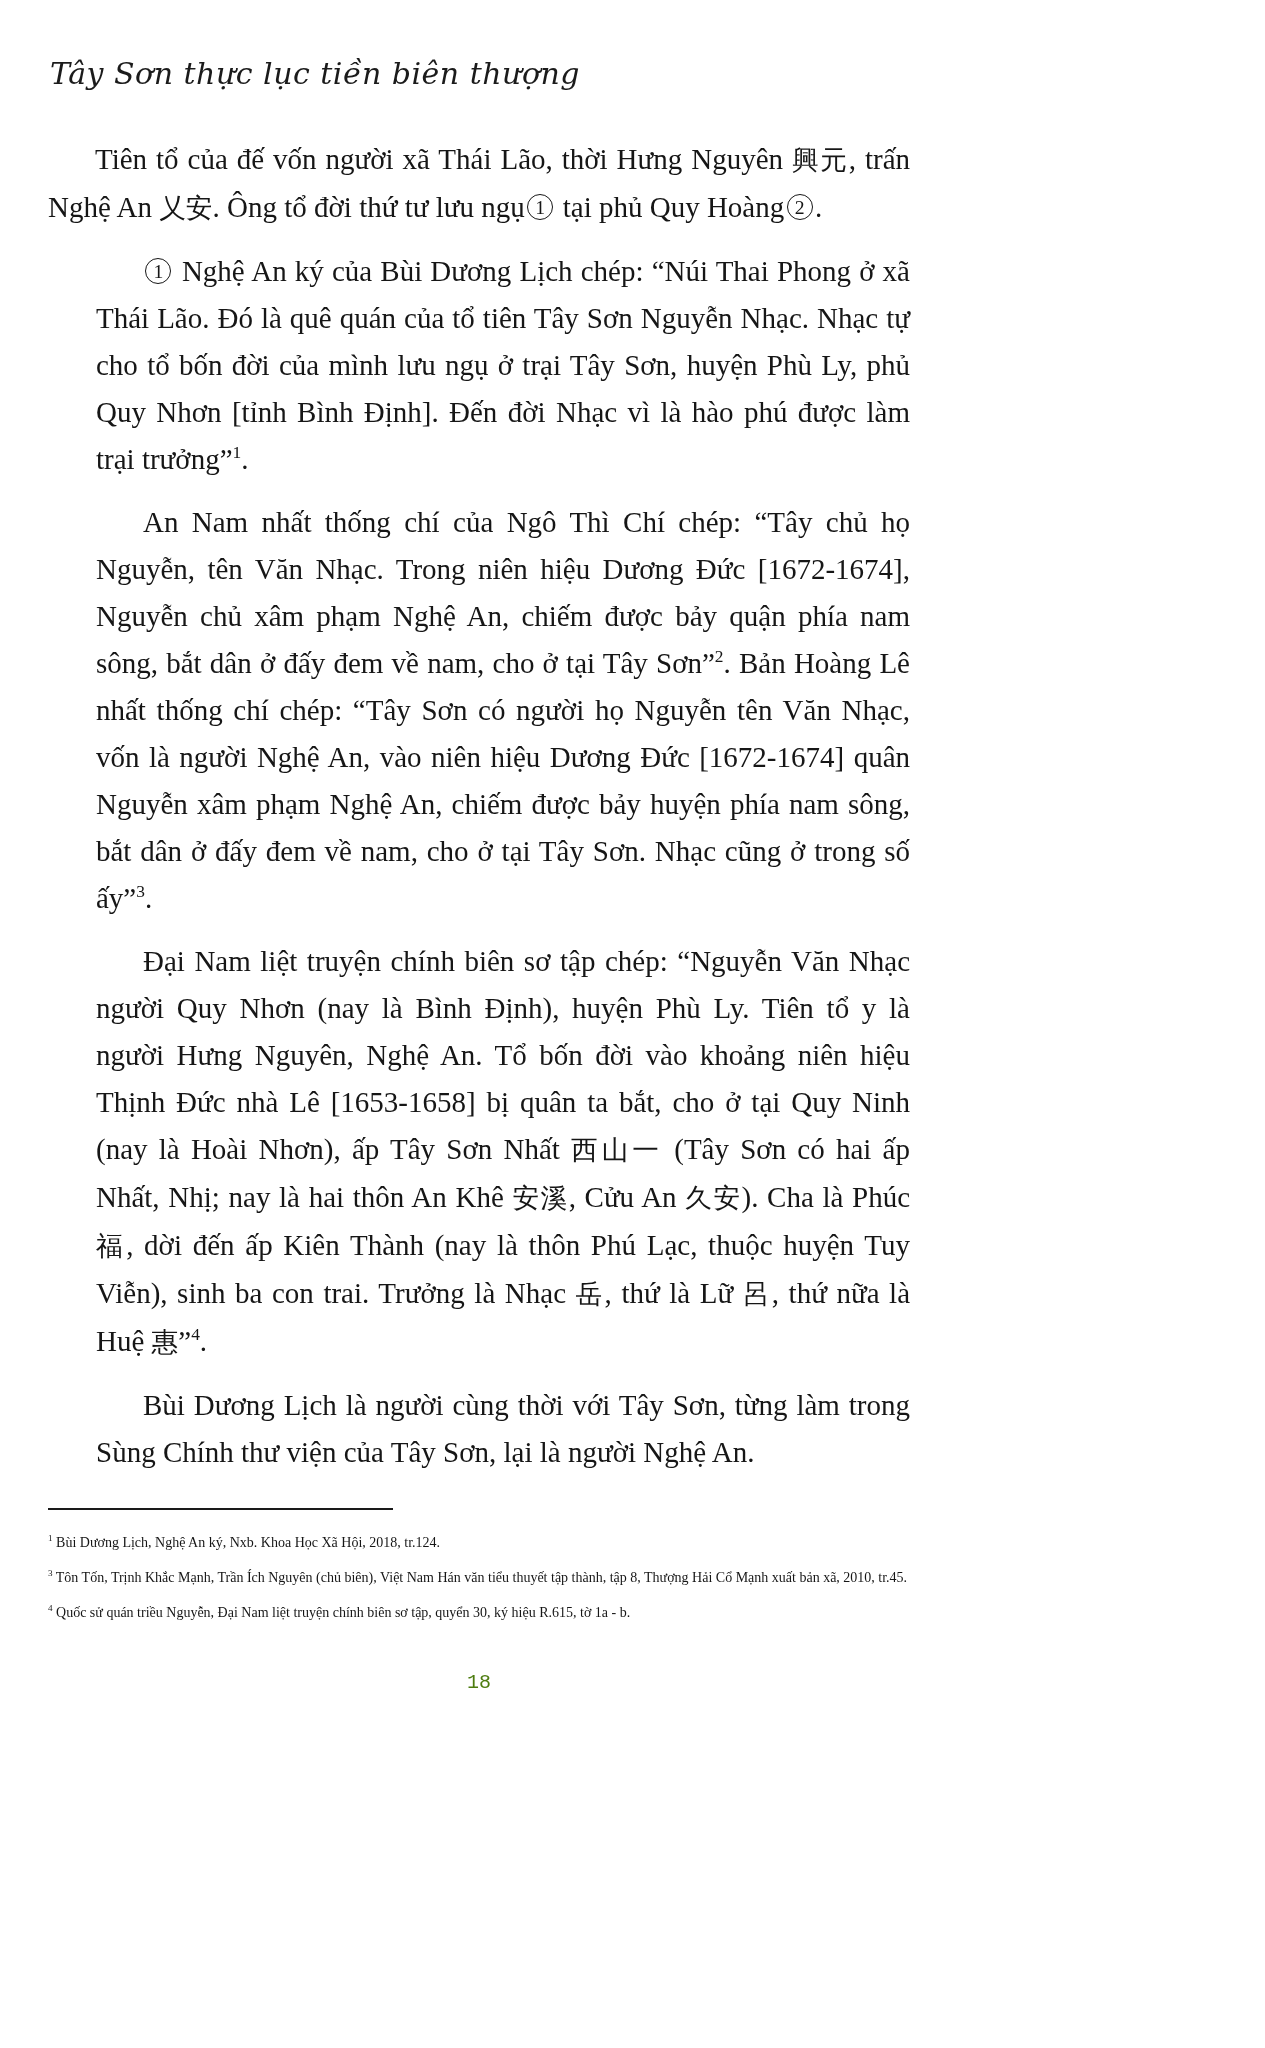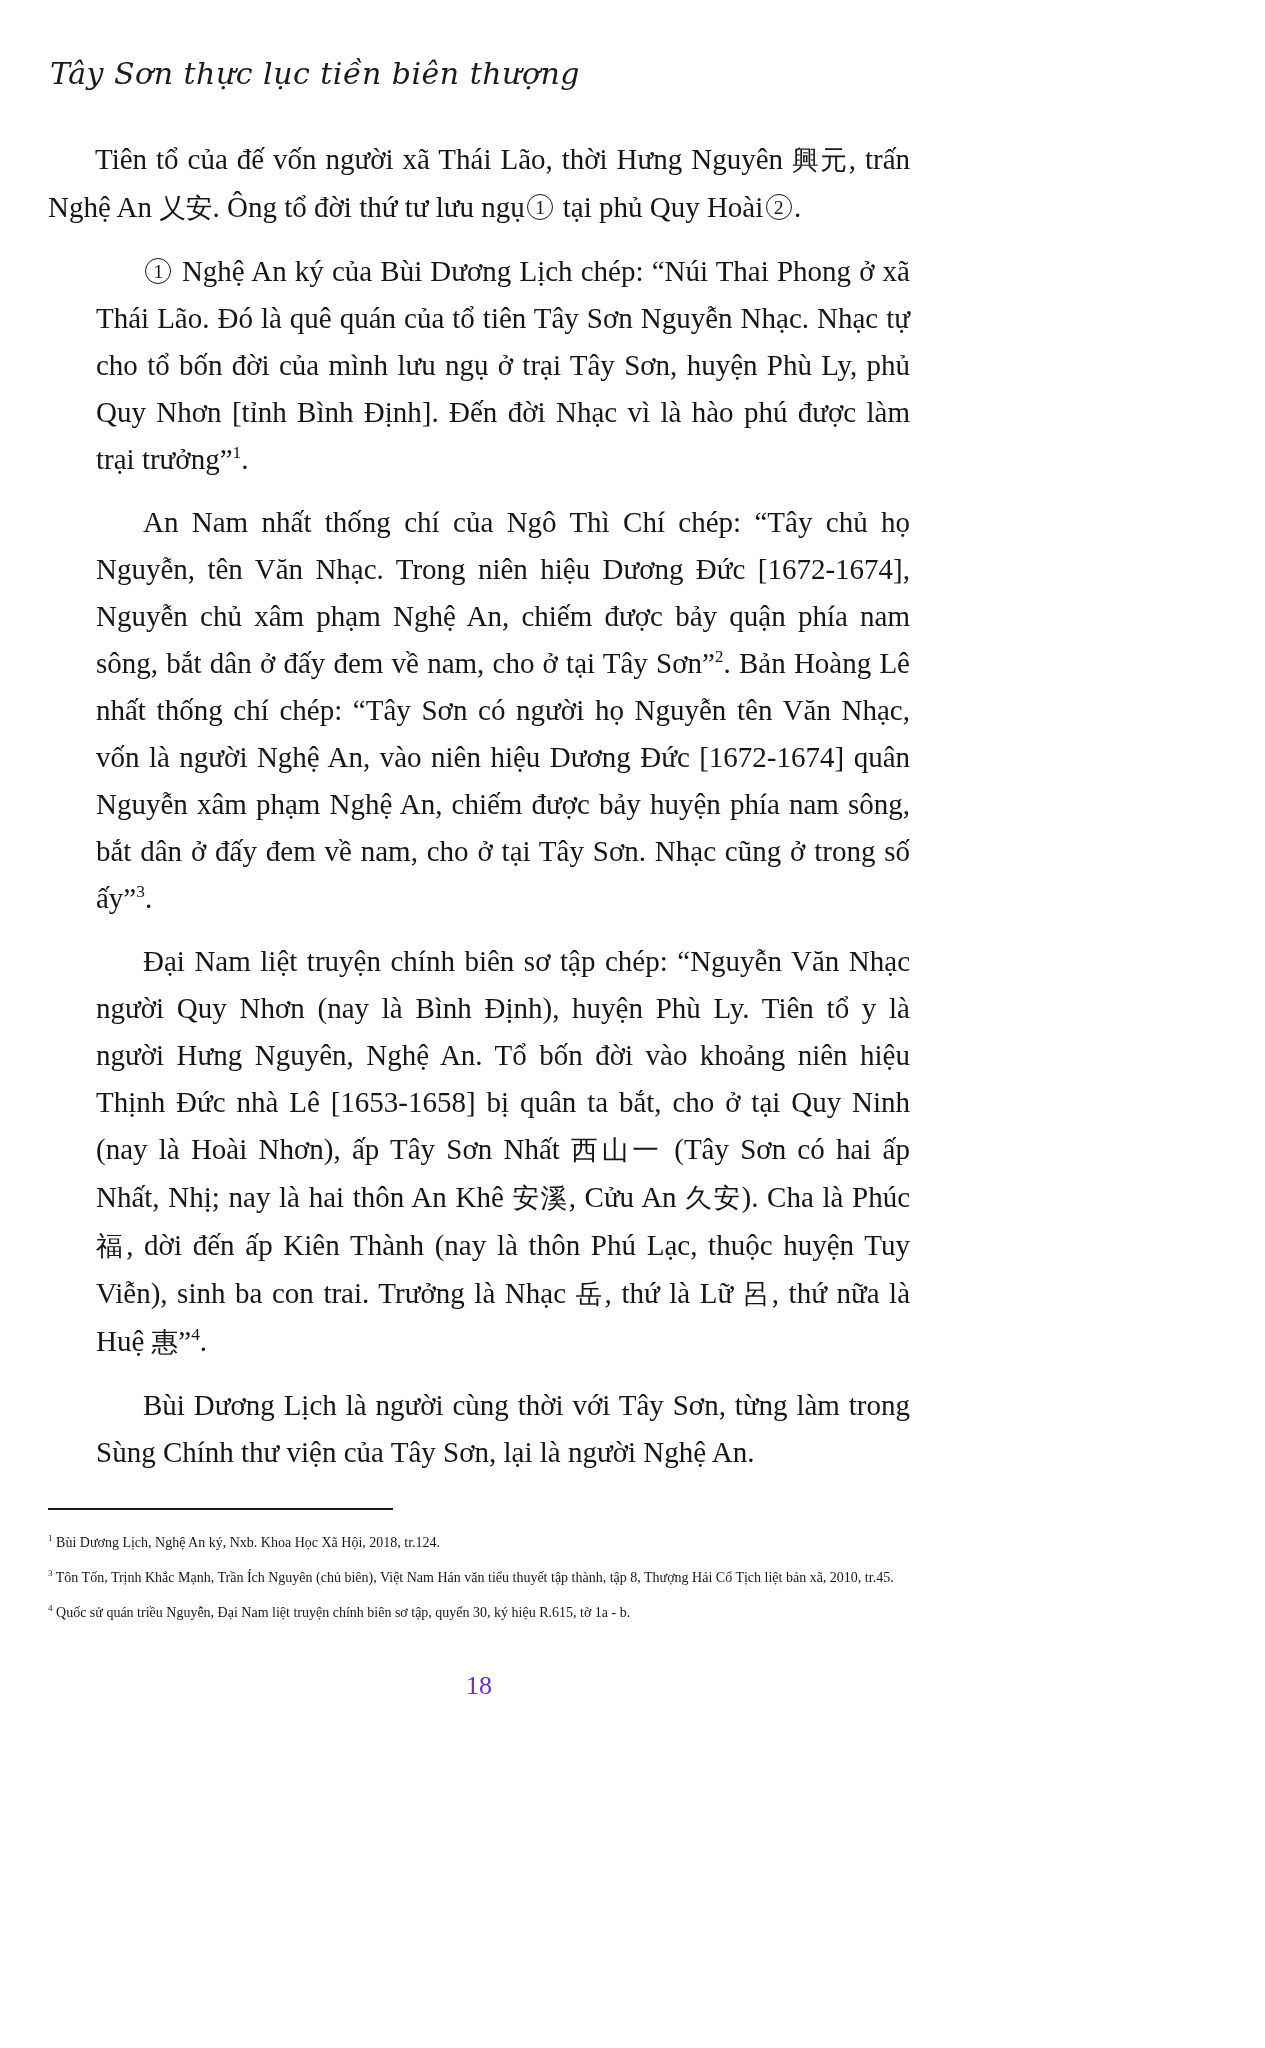--- a/index.html
+++ b/index.html
@@ -71,45 +71,45 @@
     line-height: 29px;
     text-align: left;
     color: #161616;
     margin: 0 0 6px 0;
   }
   .footnote .sup { font-size: 0.65em; }
 
   .page-number {
     width: 862px;
     text-align: center;
-    font-family: Liberation Serif, serif;
-    font-size: 26px;
-    color: #6d28d9;
+    font-family: Liberation Mono, monospace;
+    font-size: 20px;
+    color: #4d7c0f;
     margin-top: 44px;
   }
 </style>
 </head>
 <body>
 
 <div class="page">
   <div class="content">
 
     <h1 class="chapter-header">Tây Sơn thực lục tiền biên thượng</h1>
 
     <div class="body-text">
-      <p class="para flush"><span>Tiên tổ của đế vốn người xã Thái Lão, thời Hưng Nguyên </span><span class="cjk">興元</span><span>, trấn Nghệ An </span><span class="cjk">乂安</span><span>. Ông tổ đời thứ tư lưu ngụ</span><span class="circ">1</span><span> tại phủ Quy Hoài</span><span class="circ">2</span><span>.</span></p>
+      <p class="para flush"><span>Tiên tổ của đế vốn người xã Thái Lão, thời Hưng Nguyên </span><span class="cjk">興元</span><span>, trấn Nghệ An </span><span class="cjk">乂安</span><span>. Ông tổ đời thứ tư lưu ngụ</span><span class="circ">1</span><span> tại phủ Quy Hoàng</span><span class="circ">2</span><span>.</span></p>
       <p class="para"><span class="circ">1</span><span> </span><span class="it">Nghệ An ký</span><span> của Bùi Dương Lịch chép: “Núi Thai Phong ở xã Thái Lão. Đó là quê quán của tổ tiên Tây Sơn Nguyễn Nhạc. Nhạc tự cho tổ bốn đời của mình lưu ngụ ở trại Tây Sơn, huyện Phù Ly, phủ Quy Nhơn [tỉnh Bình Định]. Đến đời Nhạc vì là hào phú được làm trại trưởng”</span><span class="sup">1</span><span>.</span></p>
       <p class="para"><span class="it">An Nam nhất thống chí</span><span> của Ngô Thì Chí chép: “Tây chủ họ Nguyễn, tên Văn Nhạc. Trong niên hiệu Dương Đức [1672-1674], Nguyễn chủ xâm phạm Nghệ An, chiếm được bảy quận phía nam sông, bắt dân ở đấy đem về nam, cho ở tại Tây Sơn”</span><span class="sup">2</span><span>. Bản </span><span class="it">Hoàng Lê nhất thống chí</span><span> chép: “Tây Sơn có người họ Nguyễn tên Văn Nhạc, vốn là người Nghệ An, vào niên hiệu Dương Đức [1672-1674] quân Nguyễn xâm phạm Nghệ An, chiếm được bảy huyện phía nam sông, bắt dân ở đấy đem về nam, cho ở tại Tây Sơn. Nhạc cũng ở trong số ấy”</span><span class="sup">3</span><span>.</span></p>
       <p class="para"><span class="it">Đại Nam liệt truyện chính biên sơ tập</span><span> chép: “Nguyễn Văn Nhạc người Quy Nhơn (nay là Bình Định), huyện Phù Ly. Tiên tổ y là người Hưng Nguyên, Nghệ An. Tổ bốn đời vào khoảng niên hiệu Thịnh Đức nhà Lê [1653-1658] bị quân ta bắt, cho ở tại Quy Ninh (nay là Hoài Nhơn), ấp Tây Sơn Nhất </span><span class="cjk">西山一</span><span> (Tây Sơn có hai ấp Nhất, Nhị; nay là hai thôn An Khê </span><span class="cjk">安溪</span><span>, Cửu An </span><span class="cjk">久安</span><span>). Cha là Phúc </span><span class="cjk">福</span><span>, dời đến ấp Kiên Thành (nay là thôn Phú Lạc, thuộc huyện Tuy Viễn), sinh ba con trai. Trưởng là Nhạc </span><span class="cjk">岳</span><span>, thứ là Lữ </span><span class="cjk">呂</span><span>, thứ nữa là Huệ </span><span class="cjk">惠</span><span>”</span><span class="sup">4</span><span>.</span></p>
       <p class="para"><span>Bùi Dương Lịch là người cùng thời với Tây Sơn, từng làm trong Sùng Chính thư viện của Tây Sơn, lại là người Nghệ An.</span></p>
     </div>
 
     <div class="footnote-rule"></div>
 
     <div class="footnotes">
       <p class="footnote"><span class="sup">1</span><span> Bùi Dương Lịch, </span><span class="it">Nghệ An ký</span><span>, Nxb. Khoa Học Xã Hội, 2018, tr.124.</span></p>
-      <p class="footnote"><span class="sup">3</span><span> Tôn Tốn, Trịnh Khắc Mạnh, Trần Ích Nguyên (chủ biên), </span><span class="it">Việt Nam Hán văn tiểu thuyết tập thành,</span><span> tập 8, Thượng Hải Cổ Tịch liệt bản xã, 2010, tr.45.</span></p>
+      <p class="footnote"><span class="sup">3</span><span> Tôn Tốn, Trịnh Khắc Mạnh, Trần Ích Nguyên (chủ biên), </span><span class="it">Việt Nam Hán văn tiểu thuyết tập thành,</span><span> tập 8, Thượng Hải Cổ Mạnh xuất bản xã, 2010, tr.45.</span></p>
       <p class="footnote"><span class="sup">4</span><span> Quốc sử quán triều Nguyễn, </span><span class="it">Đại Nam liệt truyện chính biên sơ tập</span><span>, quyển 30, ký hiệu R.615, tờ 1a - b.</span></p>
     </div>
 
     <div class="page-number">18</div>
   </div>
 </div>
 
 </body></html>

